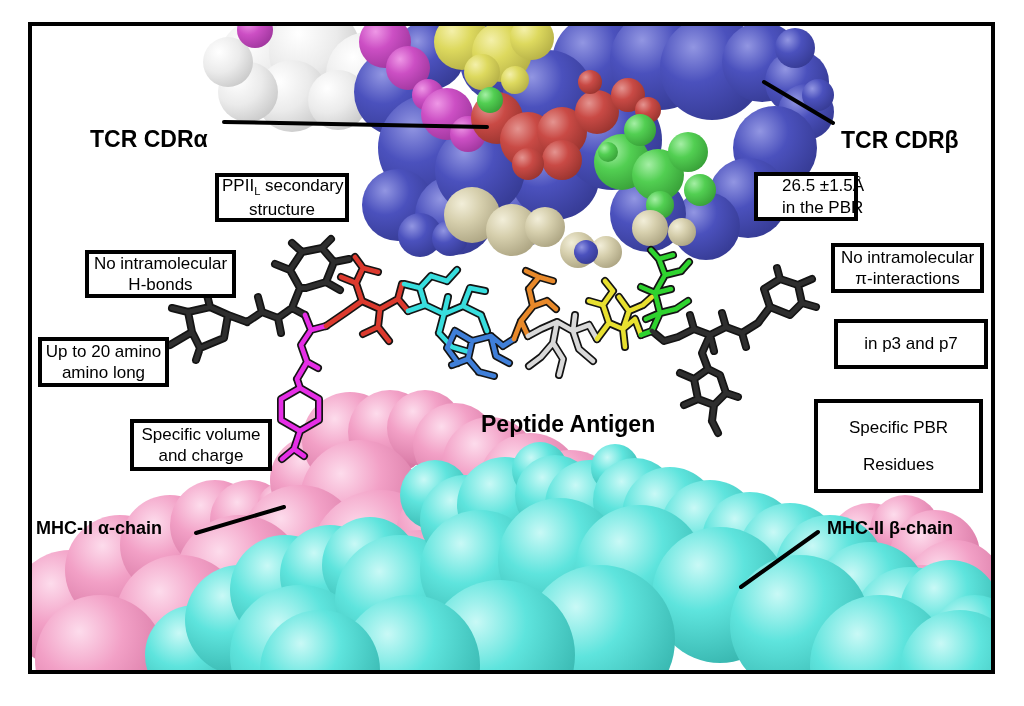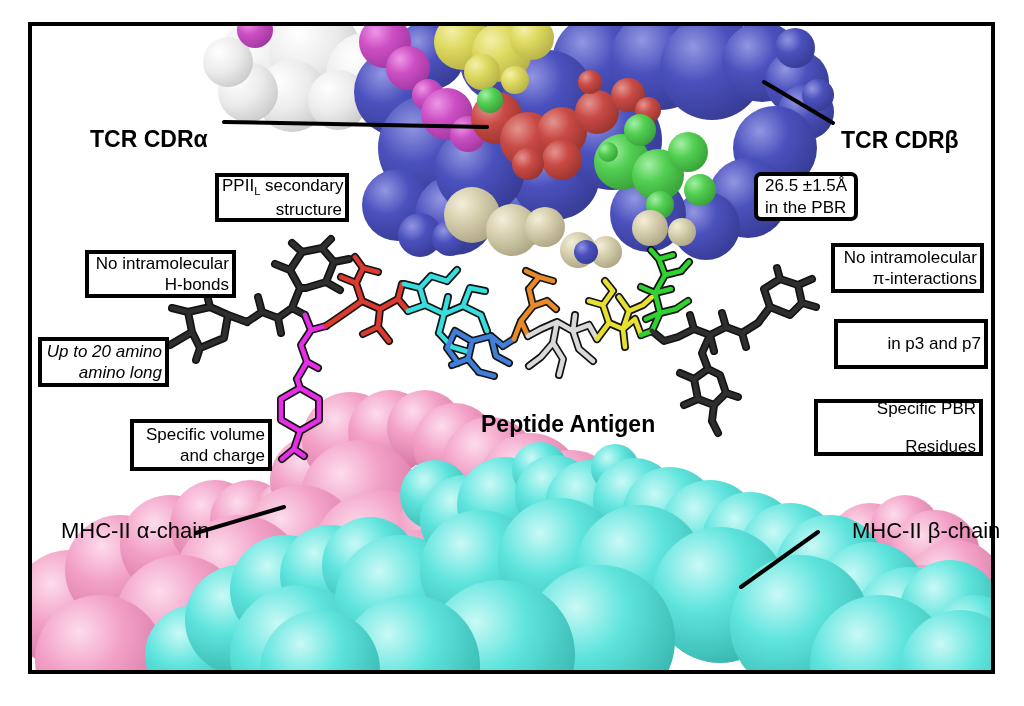--- a/index.html
+++ b/index.html
@@ -2,25 +2,25 @@
 <html><head>
 <meta charset="utf-8">
 <style>
   html,body{margin:0;padding:0;background:#ffffff;}
   #canvas{position:relative;width:1024px;height:706px;background:#ffffff;overflow:hidden;
           font-family:"Liberation Sans","DejaVu Sans",sans-serif;}
   #artwork{position:absolute;left:0;top:0;z-index:1;}
   #frame{position:absolute;left:28px;top:22px;width:967px;height:652px;border:4px solid #000;
          box-sizing:border-box;z-index:3;pointer-events:none;}
   .biglabel{position:absolute;z-index:4;font-weight:bold;font-size:23px;color:#000;white-space:nowrap;margin-top:20px;}
-  .medlabel{position:absolute;z-index:4;font-weight:normal;font-size:22px;color:#000;white-space:nowrap;margin-left:25px;}
+  .medlabel{position:absolute;z-index:4;font-weight:bold;font-size:18px;color:#000;white-space:nowrap;}
   .callout{position:absolute;z-index:4;background:#fff;border:4px solid #000;box-sizing:border-box;
-           font-size:17px;line-height:1.26;color:#000;text-align:right;
+           font-size:17px;line-height:1.26;color:#000;text-align:center;
            display:flex;flex-direction:column;justify-content:center;padding:1px 3px;}
-  .callout.leftalign{text-align:left;padding-left:7px;border-radius:7px;}
+  .callout.leftalign{text-align:left;padding-left:24px;}
   .callout sub{font-size:0.65em;}
   .callout sup{font-size:0.65em;}
   .cline{white-space:nowrap;}
 </style>
 </head>
 <body>
 
 <div id="canvas">
 
   <svg id="artwork" width="1024" height="706" viewBox="0 0 1024 706">
@@ -304,32 +304,32 @@
   <div class="callout" style="left:85px;top:250px;width:151px;height:48px;">
     <span class="cline">No intramolecular</span>
     <span class="cline">H-bonds</span>
   </div>
 
   <div class="callout" style="left:831px;top:243px;width:153px;height:50px;">
     <span class="cline">No intramolecular</span>
     <span class="cline">π-interactions</span>
   </div>
 
-  <div class="callout" style="left:38px;top:337px;width:131px;height:50px;font-style:italic;">
+  <div class="callout" style="left:38px;top:337px;width:131px;height:50px;">
     <span class="cline">Up to 20 amino</span>
     <span class="cline">amino long</span>
   </div>
 
   <div class="callout" style="left:834px;top:319px;width:154px;height:50px;">
     <span class="cline">in p3 and p7</span>
   </div>
 
   <div class="callout" style="left:130px;top:419px;width:142px;height:52px;">
     <span class="cline">Specific volume</span>
     <span class="cline">and charge</span>
   </div>
 
-  <div class="callout" style="left:814px;top:399px;width:169px;height:57px;gap:16px;">
+  <div class="callout" style="left:814px;top:399px;width:169px;height:94px;gap:16px;">
     <span class="cline">Specific PBR</span>
     <span class="cline">Residues</span>
   </div>
 
 </div>
 
 </body></html>

